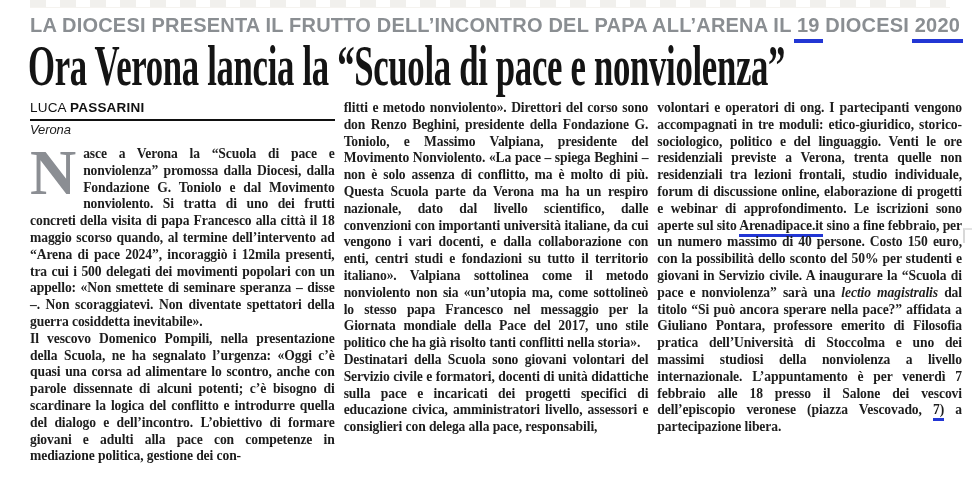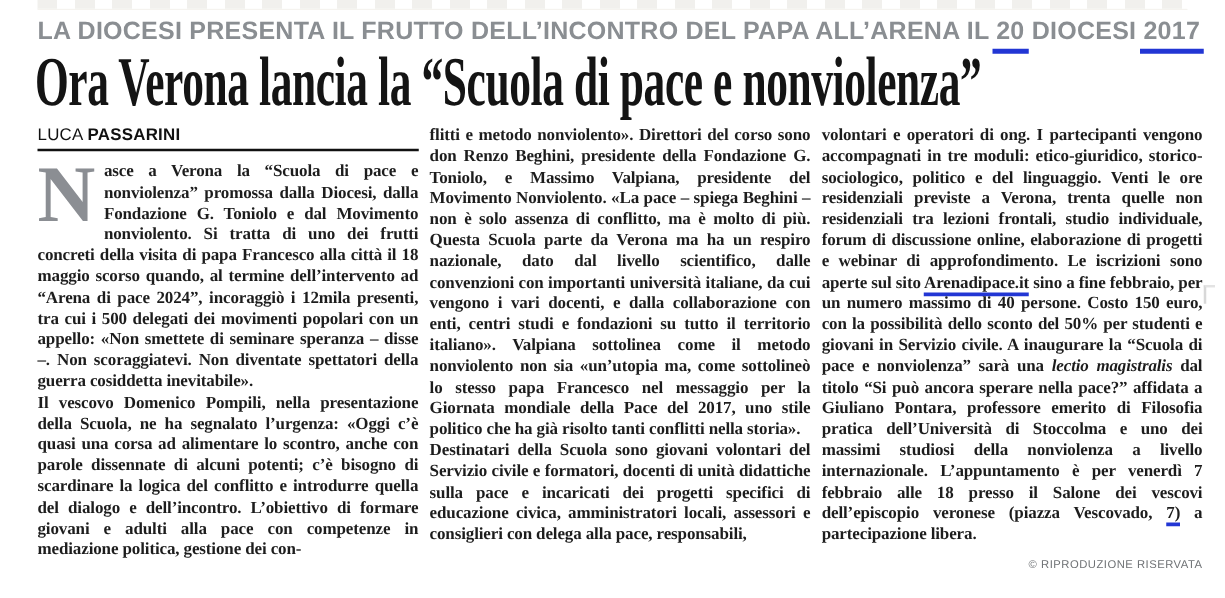--- a/index.html
+++ b/index.html
@@ -87,37 +87,37 @@
     opacity:.8;
   }
 </style>
 </head>
 <body>
 
 <div class="page" style="--kicker-gray: #8a8e92; --ann-blue: #2236d4; --headline-black: #141414; --body-black: #1d1d1d; --dropcap-gray: #8b8e93; --sig-gray: #6f7275;">
 
   <div class="top-artifact"></div>
 
-  <div class="kicker"><span>LA DIOCESI PRESENTA IL FRUTTO DELL’INCONTRO DEL PAPA ALL’ARENA IL </span><span class="ink">20</span><span> DIOCESI </span><span class="ink">2017</span></div>
+  <div class="kicker"><span>LA DIOCESI PRESENTA IL FRUTTO DELL’INCONTRO DEL PAPA ALL’ARENA IL </span><span class="ink">19</span><span> DIOCESI </span><span class="ink">2020</span></div>
 
   <h1 class="headline">Ora Verona lancia la “Scuola di pace e nonviolenza”</h1>
 
   <div class="columns">
     <div class="col" id="col-0">
       <div class="byline">
         <div class="byline-name"><span>LUCA </span><b>PASSARINI</b></div>
+        <div class="byline-location">Verona</div>
       </div>
     <p class="para"><span class="dropcap">N</span><span>asce a Verona la “Scuola di pace e nonviolenza” promossa dalla Diocesi, dalla Fondazione G. Toniolo e dal Movimento nonviolento. Si tratta di uno dei frutti concreti della visita di papa Francesco alla città il 18 maggio scorso quando, al termine dell’intervento ad “Arena di pace 2024”, incoraggiò i 12mila presenti, tra cui i 500 delegati dei movimenti popolari con un appello: «Non smettete di seminare speranza – disse –. Non scoraggiatevi. Non diventate spettatori della guerra cosiddetta inevitabile».</span></p>
         <p class="para"><span>Il vescovo Domenico Pompili, nella presentazione della Scuola, ne ha segnalato l’urgenza: «Oggi c’è quasi una corsa ad alimentare lo scontro, anche con parole dissennate di alcuni potenti; c’è bisogno di scardinare la logica del conflitto e introdurre quella del dialogo e dell’incontro. L’obiettivo di formare giovani e adulti alla pace con competenze in mediazione politica, gestione dei con-</span></p>
       </div>
     <div class="col" id="col-1">
         <p class="para"><span>flitti e metodo nonviolento». Direttori del corso sono don Renzo Beghini, presidente della Fondazione G. Toniolo, e Massimo Valpiana, presidente del Movimento Nonviolento. «La pace – spiega Beghini – non è solo assenza di conflitto, ma è molto di più. Questa Scuola parte da Verona ma ha un respiro nazionale, dato dal livello scientifico, dalle convenzioni con importanti università italiane, da cui vengono i vari docenti, e dalla collaborazione con enti, centri studi e fondazioni su tutto il territorio italiano». Valpiana sottolinea come il metodo nonviolento non sia «un’utopia ma, come sottolineò lo stesso papa Francesco nel messaggio per la Giornata mondiale della Pace del 2017, uno stile politico che ha già risolto tanti conflitti nella storia».</span></p>
-        <p class="para"><span>Destinatari della Scuola sono giovani volontari del Servizio civile e formatori, docenti di unità didattiche sulla pace e incaricati dei progetti specifici di educazione civica, amministratori locali, assessori e consiglieri con delega alla pace, responsabili,</span></p>
+        <p class="para"><span>Destinatari della Scuola sono giovani volontari del Servizio civile e formatori, docenti di unità didattiche sulla pace e incaricati dei progetti specifici di educazione civica, amministratori livello, assessori e consiglieri con delega alla pace, responsabili,</span></p>
       </div>
     <div class="col" id="col-2">
         <p class="para"><span>volontari e operatori di ong. I partecipanti vengono accompagnati in tre moduli: etico-giuridico, storico-sociologico, politico e del linguaggio. Venti le ore residenziali previste a Verona, trenta quelle non residenziali tra lezioni frontali, studio individuale, forum di discussione online, elaborazione di progetti e webinar di approfondimento. Le iscrizioni sono aperte sul sito </span><span class="ink-body">Arenadipace.it</span><span> sino a fine febbraio, per un numero massimo di 40 persone. Costo 150 euro, con la possibilità dello sconto del 50% per studenti e giovani in Servizio civile. A inaugurare la “Scuola di pace e nonviolenza” sarà una </span><span class="it">lectio magistralis</span><span> dal titolo “Si può ancora sperare nella pace?” affidata a Giuliano Pontara, professore emerito di Filosofia pratica dell’Università di Stoccolma e uno dei massimi studiosi della nonviolenza a livello internazionale. L’appuntamento è per venerdì 7 febbraio alle 18 presso il Salone dei vescovi dell’episcopio veronese (piazza Vescovado, </span><span class="ink-body">7)</span><span> a partecipazione libera.</span></p>
-        <div class="signature">© RIPRODUZIONE RISERVATA</div>
       </div>
   </div>
 
   <div class="scan-artifact"></div>
 
 </div>
 
 </body></html>

